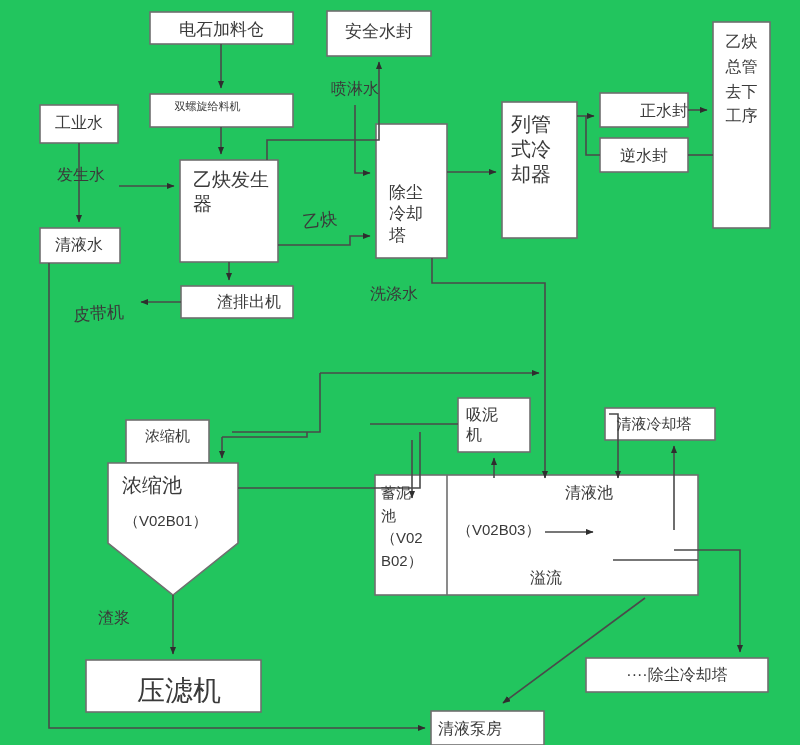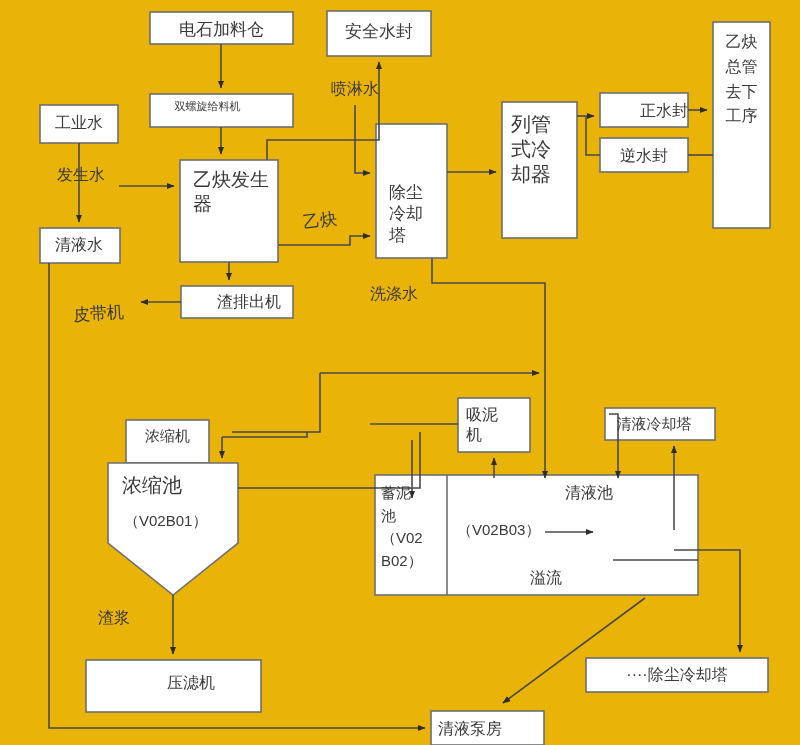--- a/index.html
+++ b/index.html
@@ -1,18 +1,18 @@
 <!DOCTYPE html>
 <html><head>
 <meta charset="utf-8">
 <style>
   html,body{margin:0;padding:0;background:#ffffff;}
   body{width:800px;height:745px;overflow:hidden;
        font-family:"Liberation Sans","DejaVu Sans",sans-serif;}
-  #diagram{position:relative;width:800px;height:745px;background:#eab308;}
+  #diagram{position:relative;width:800px;height:745px;background:#22c55e;}
   svg{position:absolute;left:0;top:0;width:800px;height:745px;}
   .node-text{
     position:absolute;
     color:#3a3a3a;
     line-height:1.25;
     white-space:pre-line;
     pointer-events:none;
   }
   .lbl{position:absolute;color:#3a3a3a;white-space:pre-line;}
   .ctr{text-align:center;}
@@ -162,21 +162,21 @@
 
   <div class="node-text lft" style="left:381px;top:482px;width:60px;font-size:15px;line-height:1.5;">蓄泥
 池
 （V02
 B02）</div>
 
   <div class="node-text lft" style="left:457px;top:521px;width:110px;font-size:15px;">（V02B03）</div>
 
   <div class="node-text lft" style="left:565px;top:483px;width:80px;font-size:16px;">清液池</div>
 
-  <div class="node-text ctr" style="left:86px;top:673px;width:186px;font-size:16px;margin-left:12px;">压滤机</div>
+  <div class="node-text ctr" style="left:86px;top:673px;width:186px;font-size:28px;">压滤机</div>
 
   <div class="node-text lft" style="left:438px;top:719px;width:110px;font-size:16px;">清液泵房</div>
 
   <div class="node-text ctr" style="left:586px;top:665px;width:182px;font-size:16px;">····除尘冷却塔</div>
 
   <div class="lbl" style="left:331px;top:79px;font-size:16px;">喷淋水</div>
 
   <div class="lbl" style="left:57px;top:165px;font-size:16px;">发生水</div>
 
   <div class="lbl" style="left:303px;top:209px;font-size:17px;transform:rotate(-7deg);">乙炔</div>

